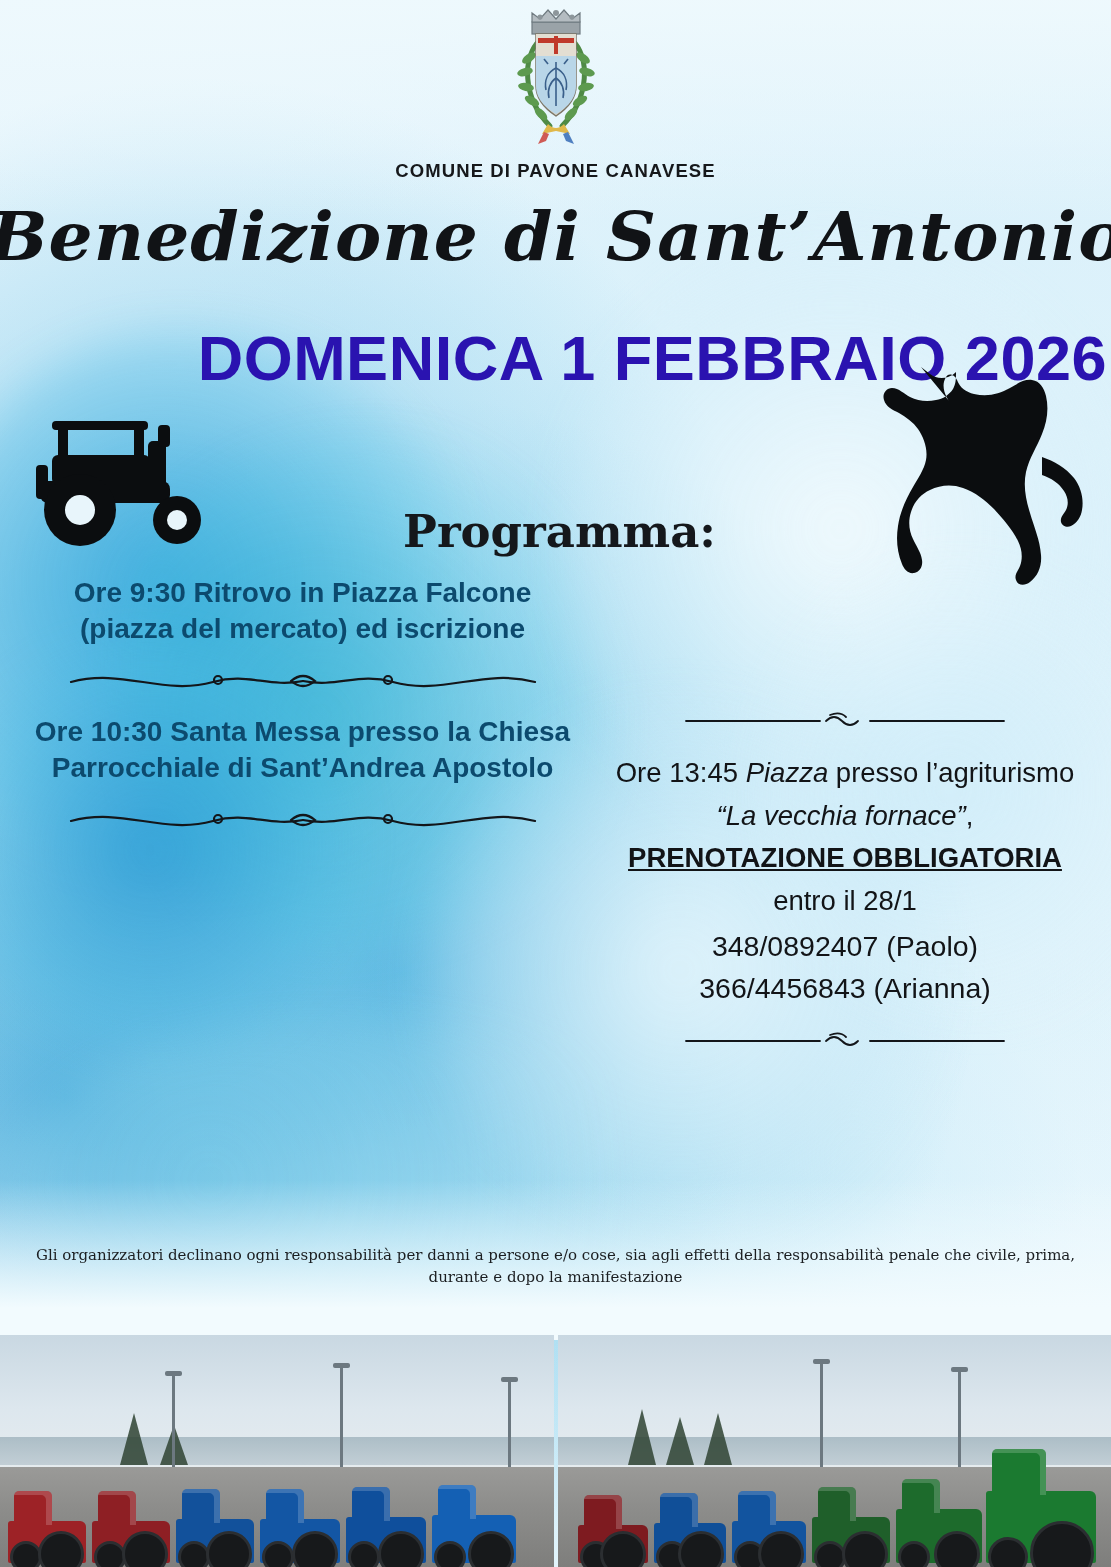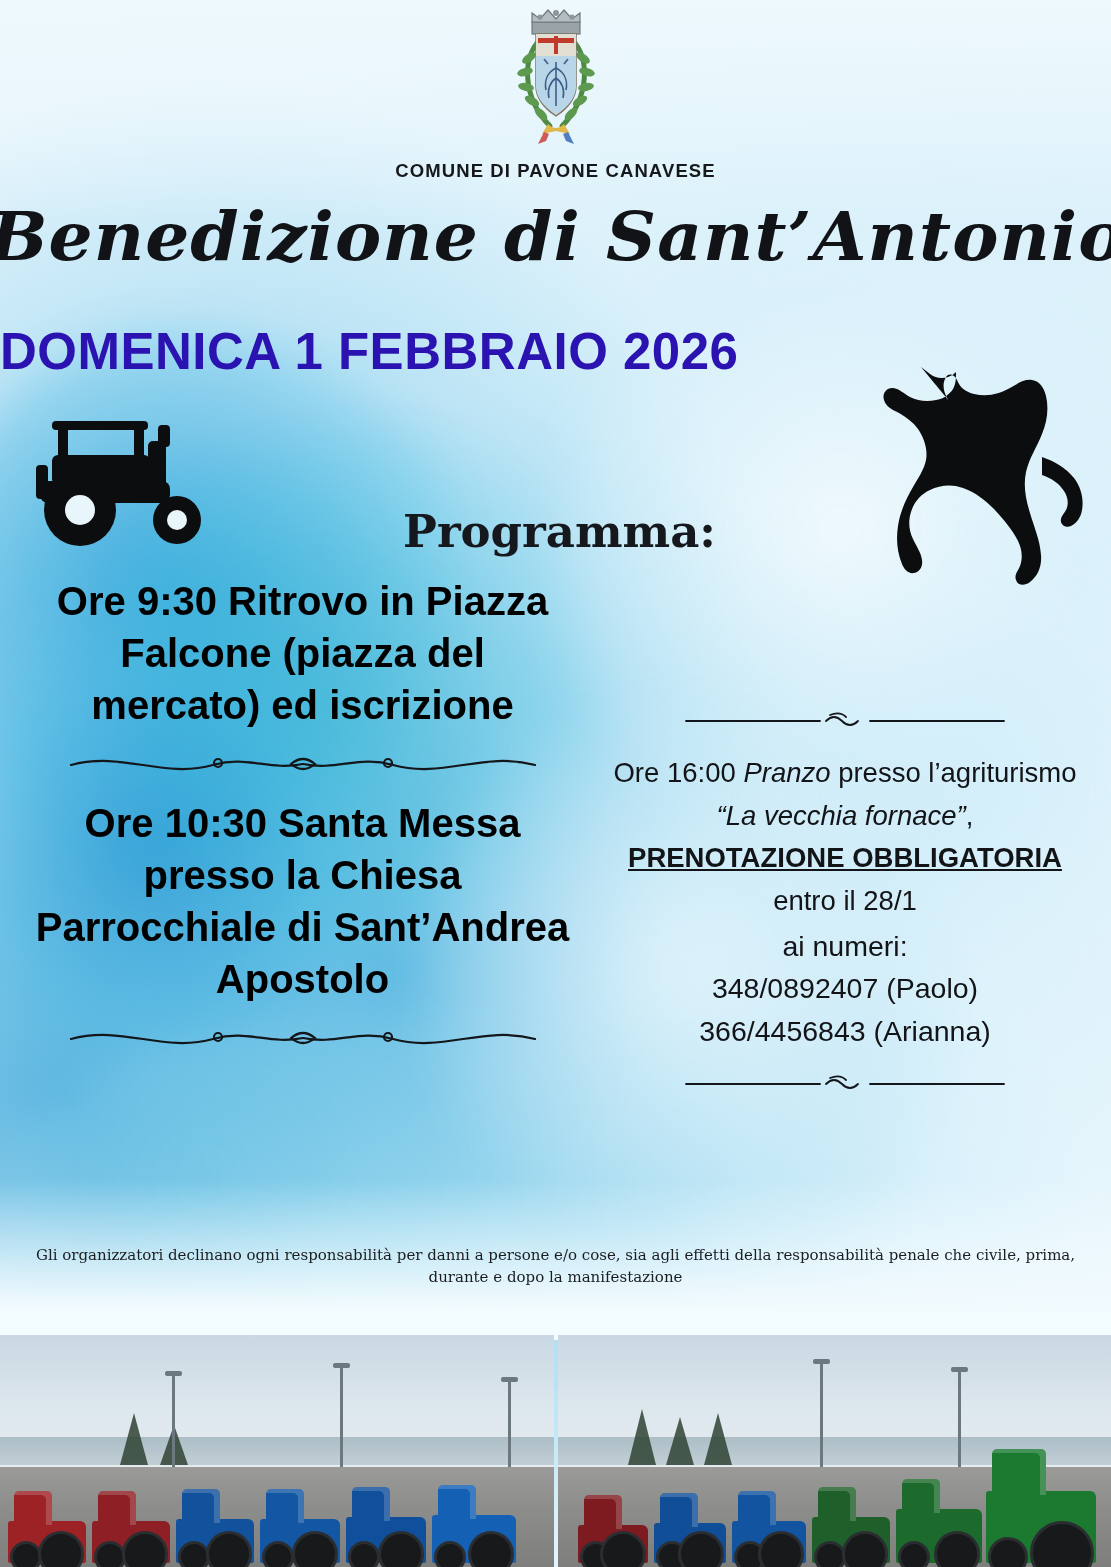--- a/index.html
+++ b/index.html
@@ -80,24 +80,24 @@
     font-style: italic;
     font-weight: bold;
     font-size: 68px;
     letter-spacing: 1px;
     color: #111316;
     white-space: nowrap;
     transform: scaleX(1.02);
   }
   .title-date {
     position: absolute;
-    left: 0; right: 11px;
+    left: 0; right: 4px;
     top: 322px;
-    text-align: left;
-    font-size: 51px;
+    text-align: right;
+    font-size: 63px;
     font-weight: bold;
     color: #2a13b0;
     letter-spacing: 0.5px;
   }
   .title-place {
     position: absolute;
     left: 0; right: 0;
     top: 410px;
     text-align: center;
     font-family: "DejaVu Serif", serif;
@@ -134,24 +134,24 @@
 
   
   .col-left {
     position: absolute;
     left: 10px;
     top: 575px;
     width: 585px;
     text-align: center;
   }
   .prog-item {
-    font-size: 40px;
+    font-size: 28px;
     font-weight: bold;
     line-height: 1.30;
-    color: #000000;
+    color: #0c4a6e;
     padding: 0 22px;
   }
   .prog-item.p1 { margin-bottom: 4px; }
   .prog-item.p2 { margin-bottom: 4px; }
 
   
   .flourish {
     display: block;
     margin: 18px auto;
     width: 480px;
@@ -389,25 +389,24 @@
     <svg class="flourish small" viewBox="0 0 330 26">
       <g fill="none" stroke="#13161a" stroke-width="1.8" stroke-linecap="round">
         <path d="M6 13 H140"></path>
         <path d="M324 13 H190"></path>
         <path d="M146 13 q8 -8 16 0 q8 8 16 0"></path>
         <path d="M150 7 q10 -4 16 2"></path>
       </g>
     </svg>
 
     <div class="lunch-text">
-      <span>Ore 16:00 </span><span class="it">Pranzo</span><span> presso l’agriturismo </span><span class="it">“La vecchia fornace”</span><span>, </span><span class="bd">PRENOTAZIONE OBBLIGATORIA</span><span> entro il 28/1</span>
+      <span>Ore 13:45 </span><span class="it">Piazza</span><span> presso l’agriturismo </span><span class="it">“La vecchia fornace”</span><span>, </span><span class="bd">PRENOTAZIONE OBBLIGATORIA</span><span> entro il 28/1</span>
     </div>
 
     <div class="phones">
-      <div>ai numeri:</div>
       <div>348/0892407 (Paolo)</div>
       <div>366/4456843 (Arianna)</div>
     </div>
 
     <svg class="flourish small" viewBox="0 0 330 26">
       <g fill="none" stroke="#13161a" stroke-width="1.8" stroke-linecap="round">
         <path d="M6 13 H140"></path>
         <path d="M324 13 H190"></path>
         <path d="M146 13 q8 -8 16 0 q8 8 16 0"></path>
         <path d="M150 7 q10 -4 16 2"></path>

